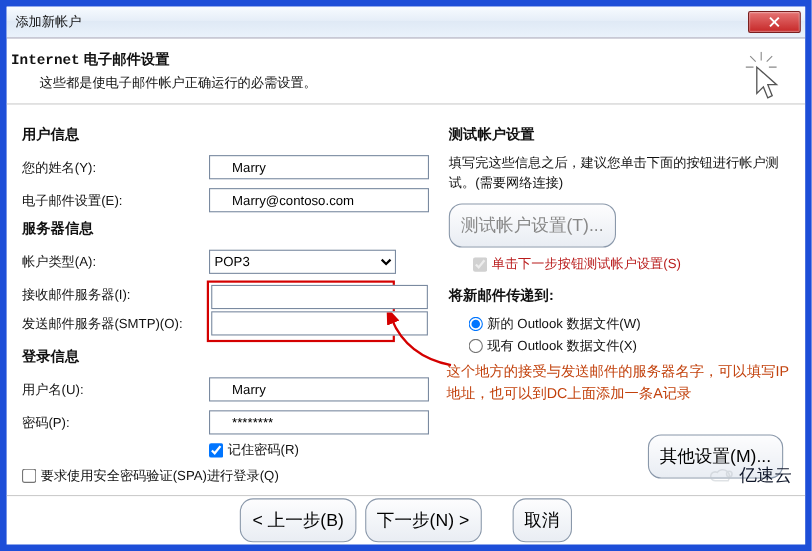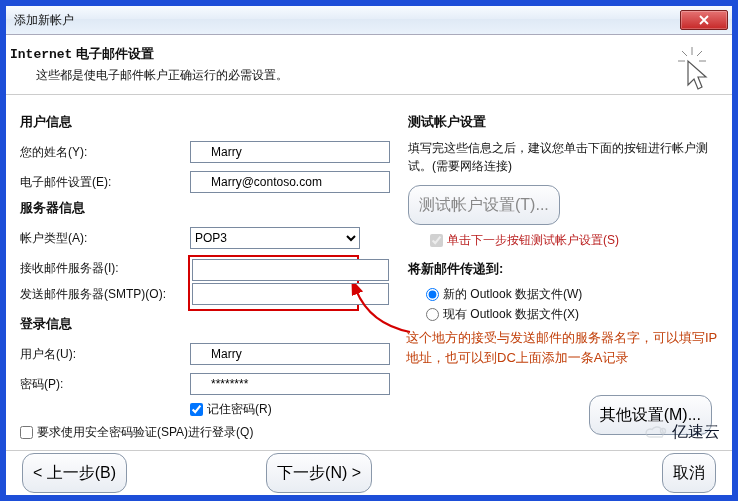--- a/index.html
+++ b/index.html
@@ -27,21 +27,21 @@
   .ck-row{display:flex;align-items:center;margin:2px 0 2px 170px;}
   .ck-row2{display:flex;align-items:center;margin:6px 0 2px 0;}
   .ck-row input,.ck-row2 input{margin:0 4px 0 0;}
   .btn{height:40px;border:1px solid #8a98aa;background:linear-gradient(#fdfdfe,#e9edf3);padding:0 10px;font-family:inherit;font-size:16px;border-radius:12px;cursor:pointer;}
   .btn[disabled]{color:#888;}
   .rt-info{margin:4px 0 10px 0;line-height:1.5;}
   .radio-row{display:flex;align-items:center;margin:3px 0 3px 18px;}
   .radio-row input{margin:0 4px 0 0;}
   .annotation{position:absolute;left:400px;top:322px;width:320px;color:#c2410c;font-size:13px;line-height:1.5;font-weight:500;}
   .arrow{position:absolute;left:344px;top:278px;pointer-events:none;}
-  .footer{position:absolute;left:0;right:0;bottom:0;height:44px;border-top:1px solid #ccc;display:flex;align-items:center;justify-content:space-between;padding:0 16px;gap:8px;}
+  .footer{position:absolute;left:0;right:0;bottom:0;height:44px;border-top:1px solid #ccc;display:flex;align-items:center;justify-content:center;padding:0 16px;gap:8px;}
   .wm{position:absolute;right:12px;bottom:52px;color:#0f172a;font-size:16px;display:flex;align-items:center;gap:4px;}
   .wm svg{opacity:.5}
   .more-btn-row{position:absolute;right:20px;bottom:60px;}
   .right .test-row input{margin-right:4px;}
   .test-row{display:flex;align-items:center;margin:6px 0 10px 18px;}
 </style>
 </head>
 <body>
 <div class="window">
 

